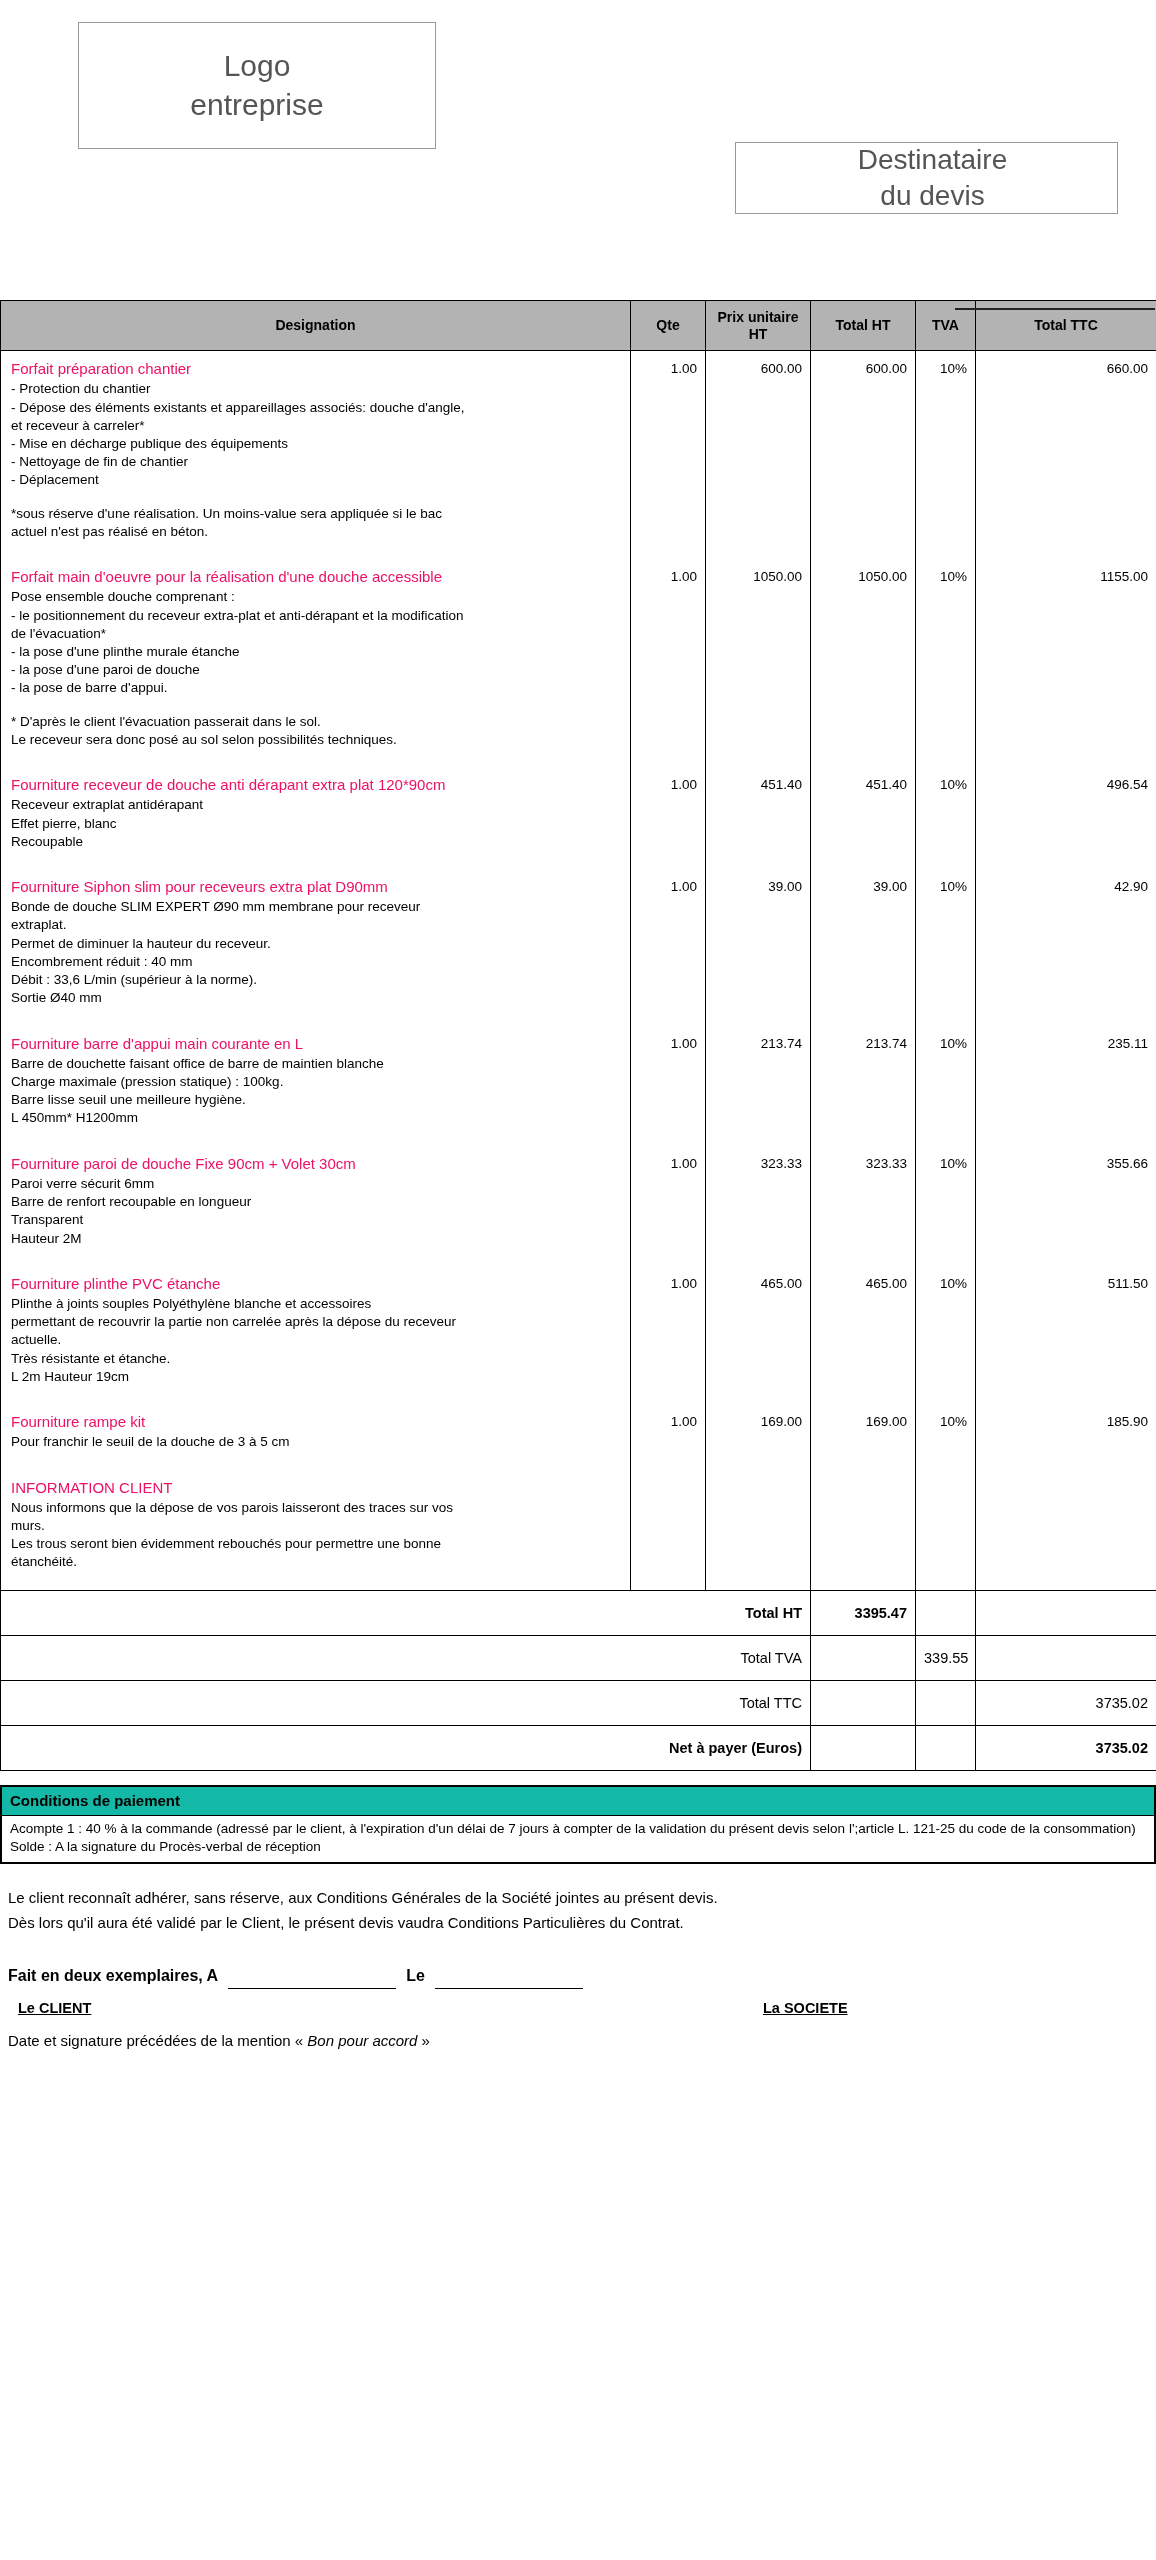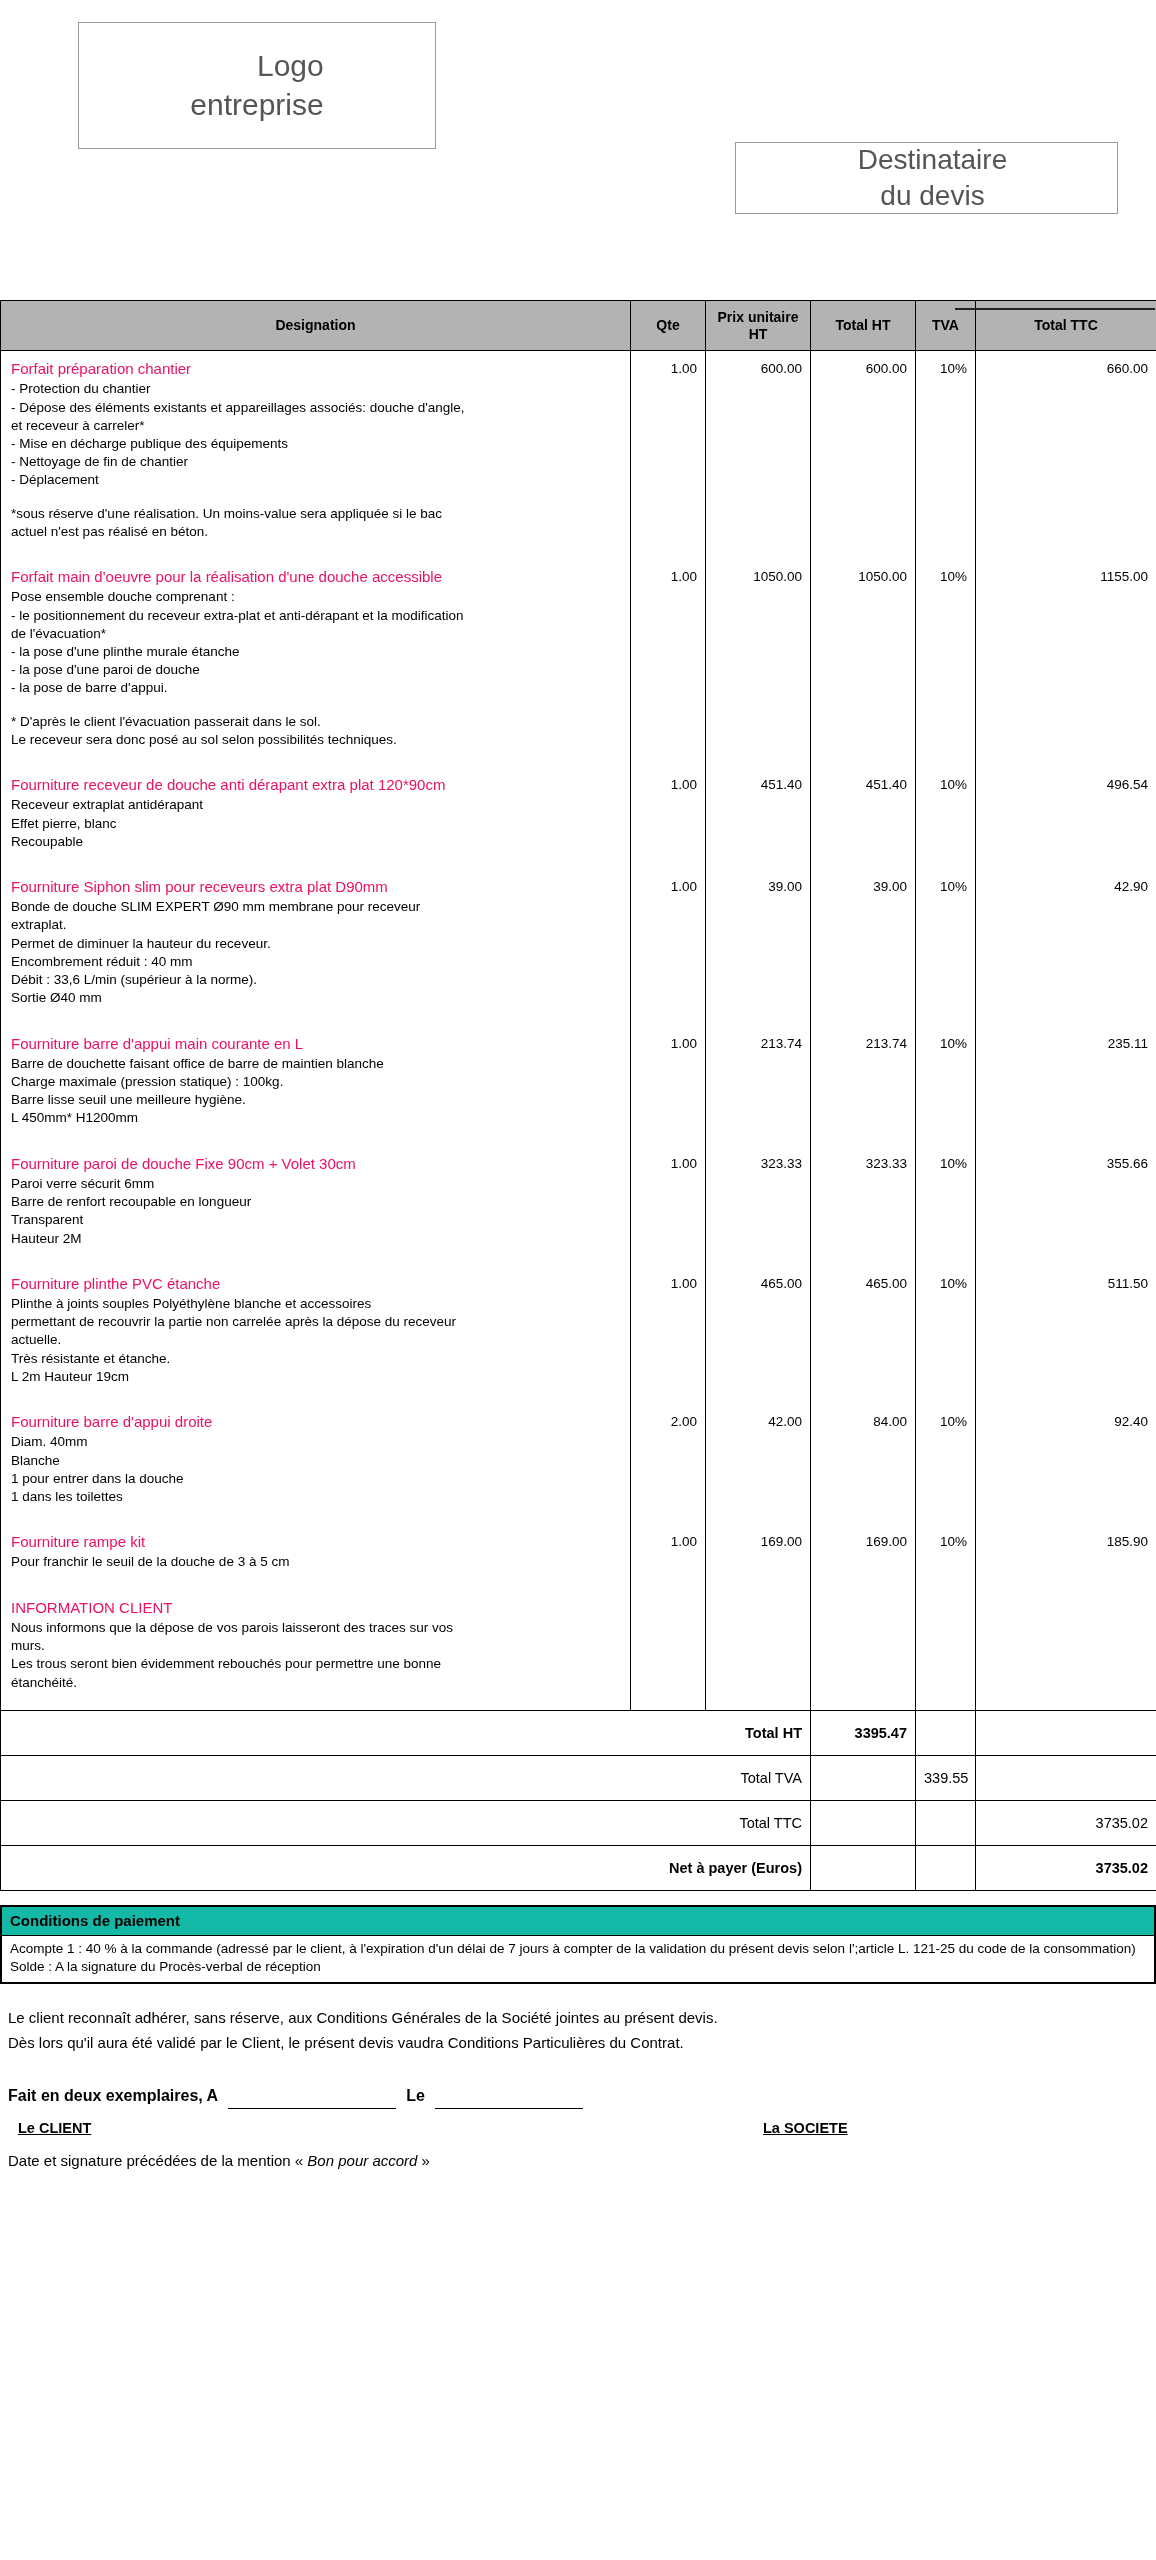--- a/index.html
+++ b/index.html
@@ -34,21 +34,21 @@
     height: 127px;
     border: 1px solid #9a9a9a;
     box-sizing: border-box;
     display: flex;
     align-items: center;
     justify-content: center;
   }
   .logo-box .big-text {
     font-size: 30px;
     color: #555555;
-    text-align: right;
+    text-align: center;
     line-height: 1.28;
     font-weight: 400;
     white-space: pre-line;
   }
   .dest-box {
     position: absolute;
     left: 735px;
     top: 142px;
     width: 383px;
     height: 72px;
@@ -368,35 +368,20 @@
             <div class="spacer-under"></div>
           </td>
           <td class="num">1.00</td>
           <td class="num">465.00</td>
           <td class="num">465.00</td>
           <td class="num">10%</td>
           <td class="num">511.50</td>
         </tr>
         <tr>
           <td class="desig">
-            <div class="item-title">Fourniture barre d'appui droite</div>
-            <div class="item-lines">Diam. 40mm
-Blanche
-1 pour entrer dans la douche
-1 dans les toilettes</div>
-            <div class="spacer-under"></div>
-          </td>
-          <td class="num">2.00</td>
-          <td class="num">42.00</td>
-          <td class="num">84.00</td>
-          <td class="num">10%</td>
-          <td class="num">92.40</td>
-        </tr>
-        <tr>
-          <td class="desig">
             <div class="item-title">Fourniture rampe kit</div>
             <div class="item-lines">Pour franchir le seuil de la douche de 3 à 5 cm</div>
             <div class="spacer-under"></div>
           </td>
           <td class="num">1.00</td>
           <td class="num">169.00</td>
           <td class="num">169.00</td>
           <td class="num">10%</td>
           <td class="num">185.90</td>
         </tr>

